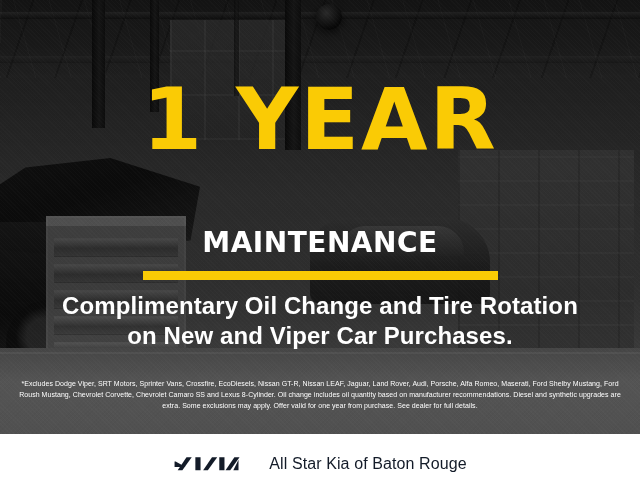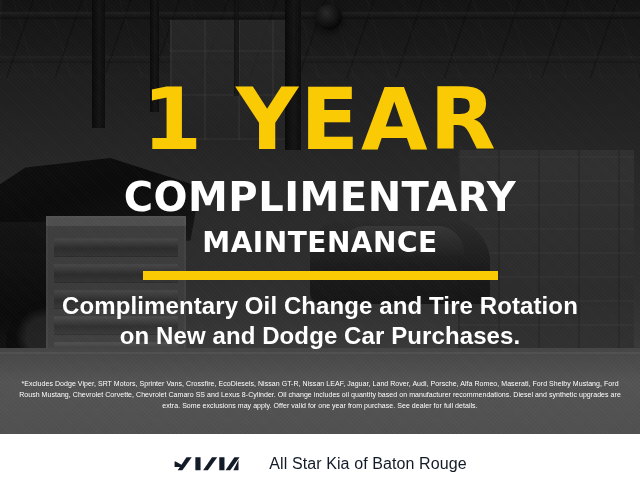--- a/index.html
+++ b/index.html
@@ -301,29 +301,28 @@
     <div class="floor"></div>
     <div class="floor-line"></div>
     <div class="scrim"></div>
     <div class="grain"></div>
   </div>
 
   <div class="content">
 
     <div class="headline-year">1 YEAR</div>
 
-    <div class="headline-line2">COMPLIMENTARY</div>
 
     <div class="headline-line3">MAINTENANCE</div>
 
     <div class="rule"></div>
 
     <div class="subhead">
       <span>Complimentary Oil Change and Tire Rotation</span>
-      <span class="l2">on New and Dodge Car Purchases.</span>
+      <span class="l2">on New and Viper Car Purchases.</span>
     </div>
 
     <div class="disclaimer">*Excludes Dodge Viper, SRT Motors, Sprinter Vans, Crossfire, EcoDiesels, Nissan GT-R, Nissan LEAF, Jaguar, Land Rover, Audi, Porsche, Alfa Romeo, Maserati, Ford Shelby Mustang, Ford Roush Mustang, Chevrolet Corvette, Chevrolet Camaro SS and Lexus 8-Cylinder. Oil change includes oil quantity based on manufacturer recommendations. Diesel and synthetic upgrades are extra. Some exclusions may apply. Offer valid for one year from purchase. See dealer for full details.</div>
   </div>
 
   <div class="footer">
     <svg class="kia-logo" viewBox="0 0 300 80" aria-hidden="true">
       <path fill="#131b28" d="M6 30 L6 52 L48 52 L10 30 Z"></path>
       <path fill="#131b28" d="M52 14 L72 14 L36 64 L18 64 Z"></path>
       <path fill="#131b28" d="M86 14 L106 14 L106 64 L86 64 Z"></path>

